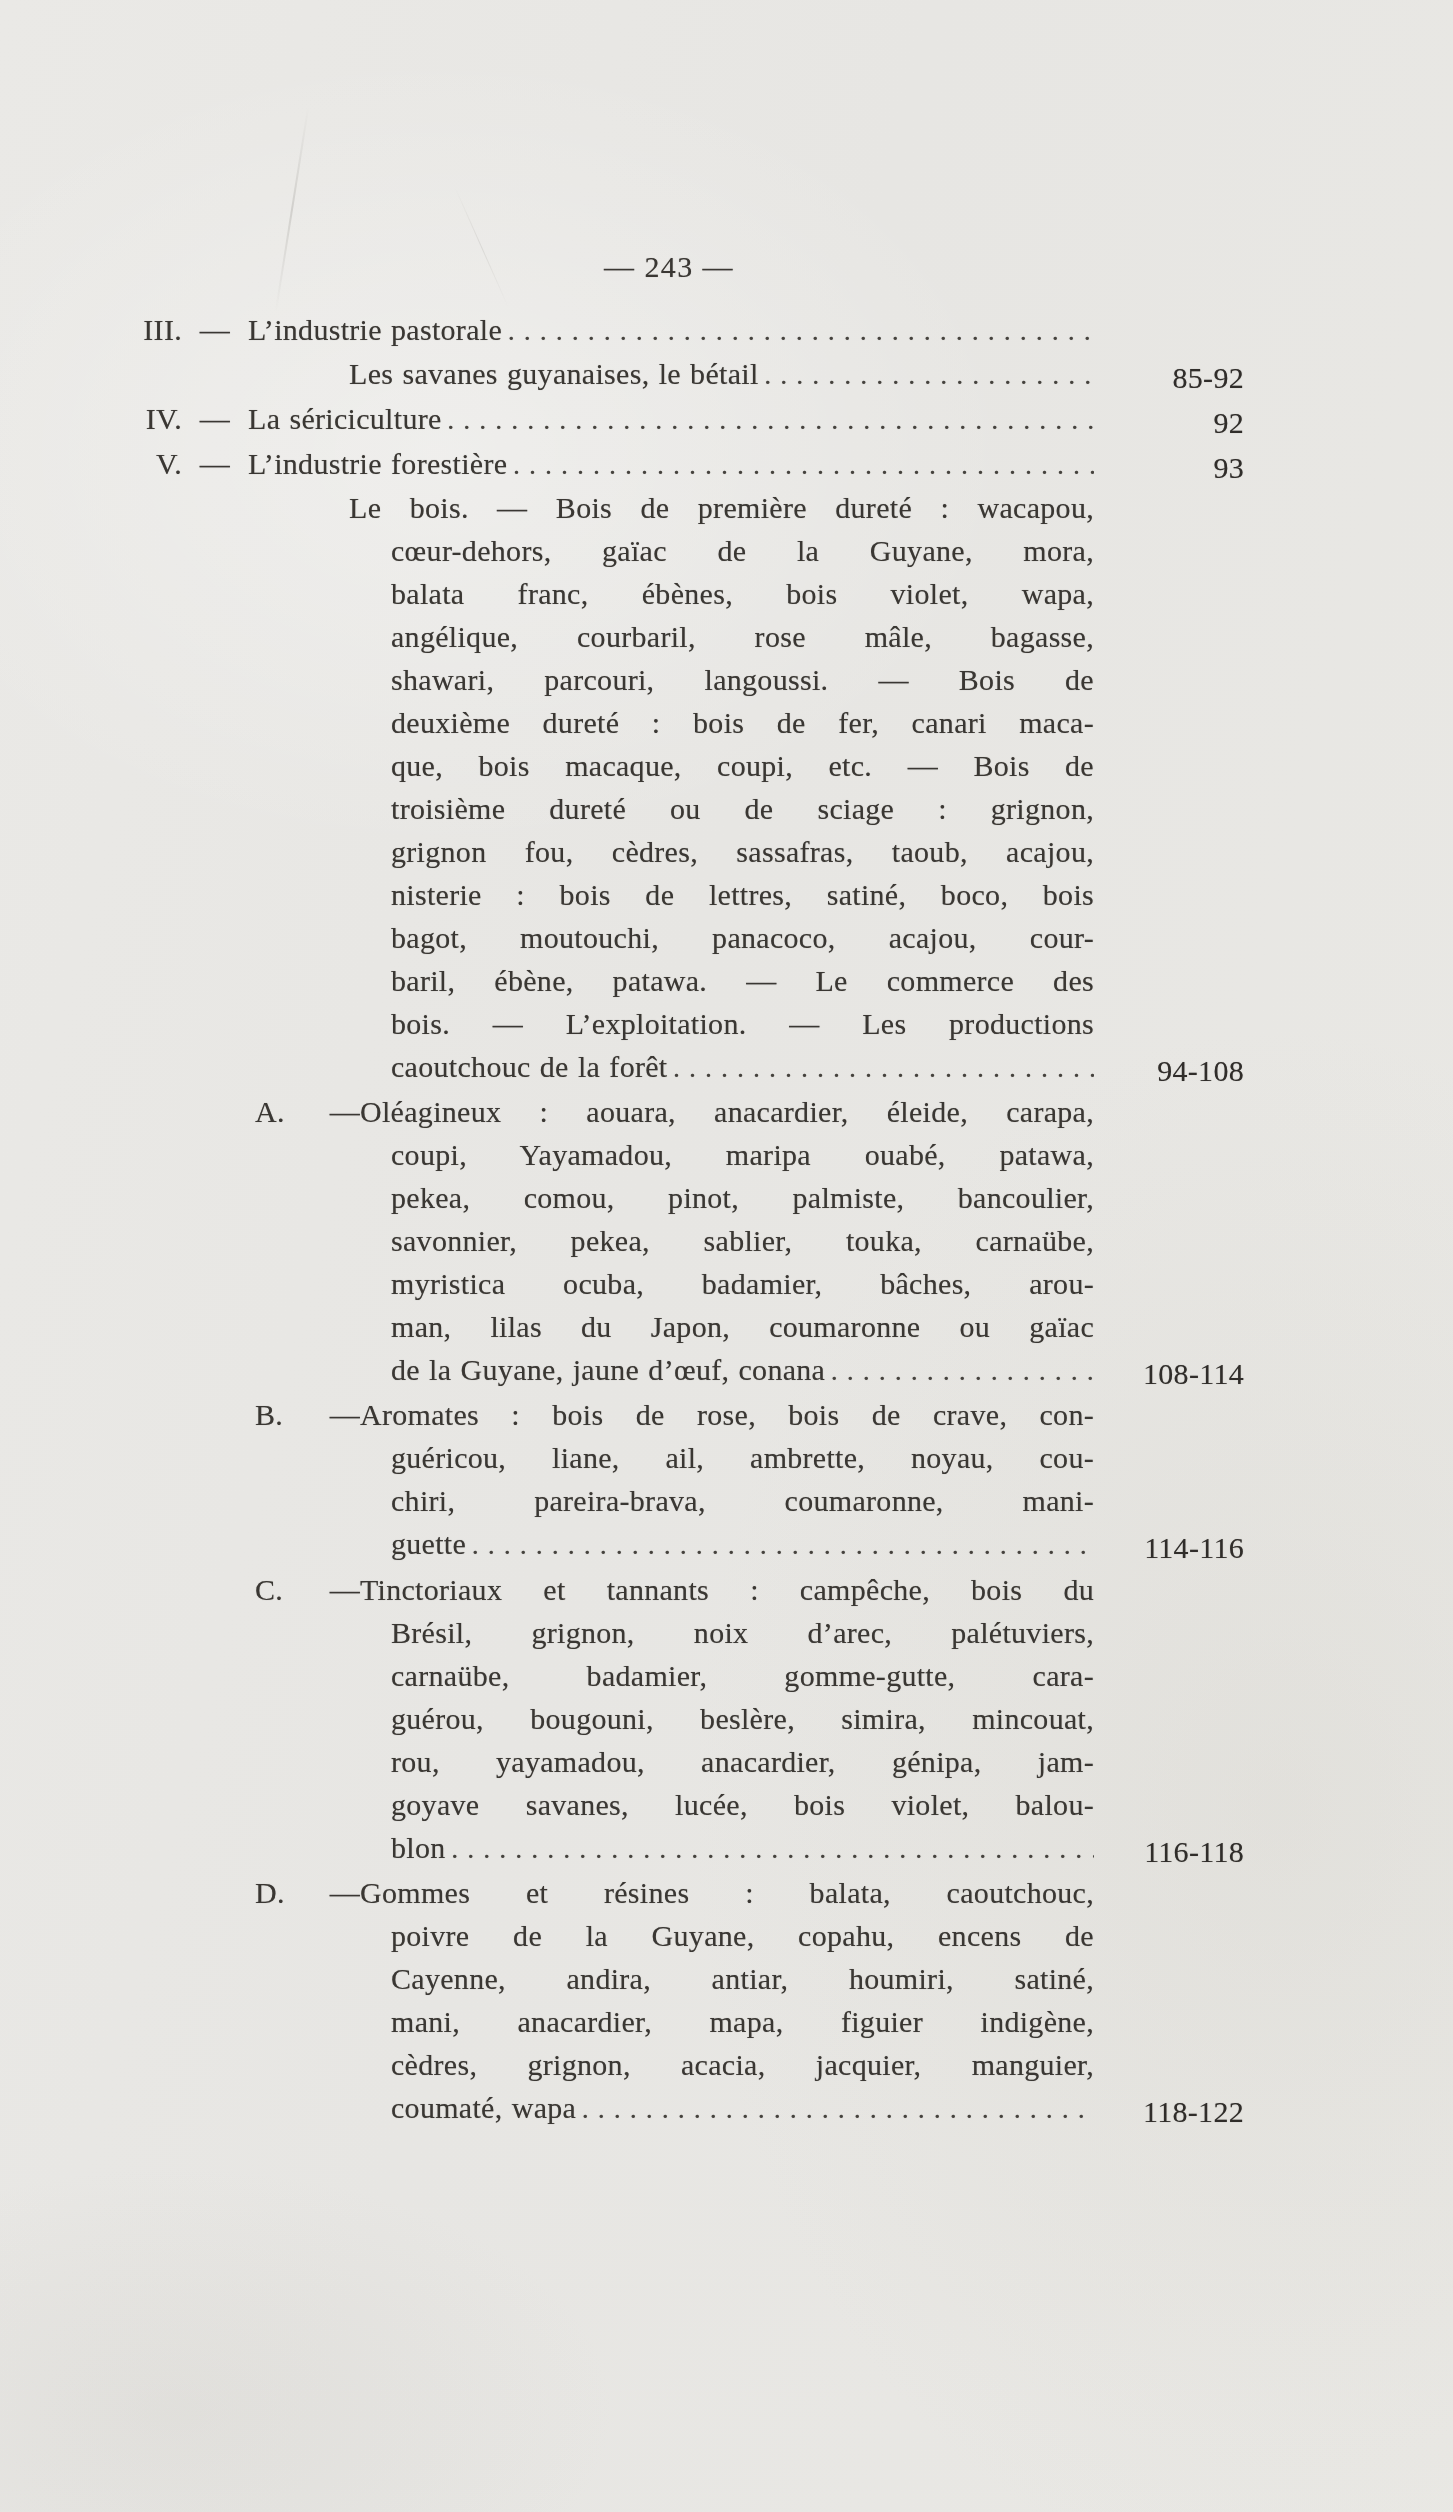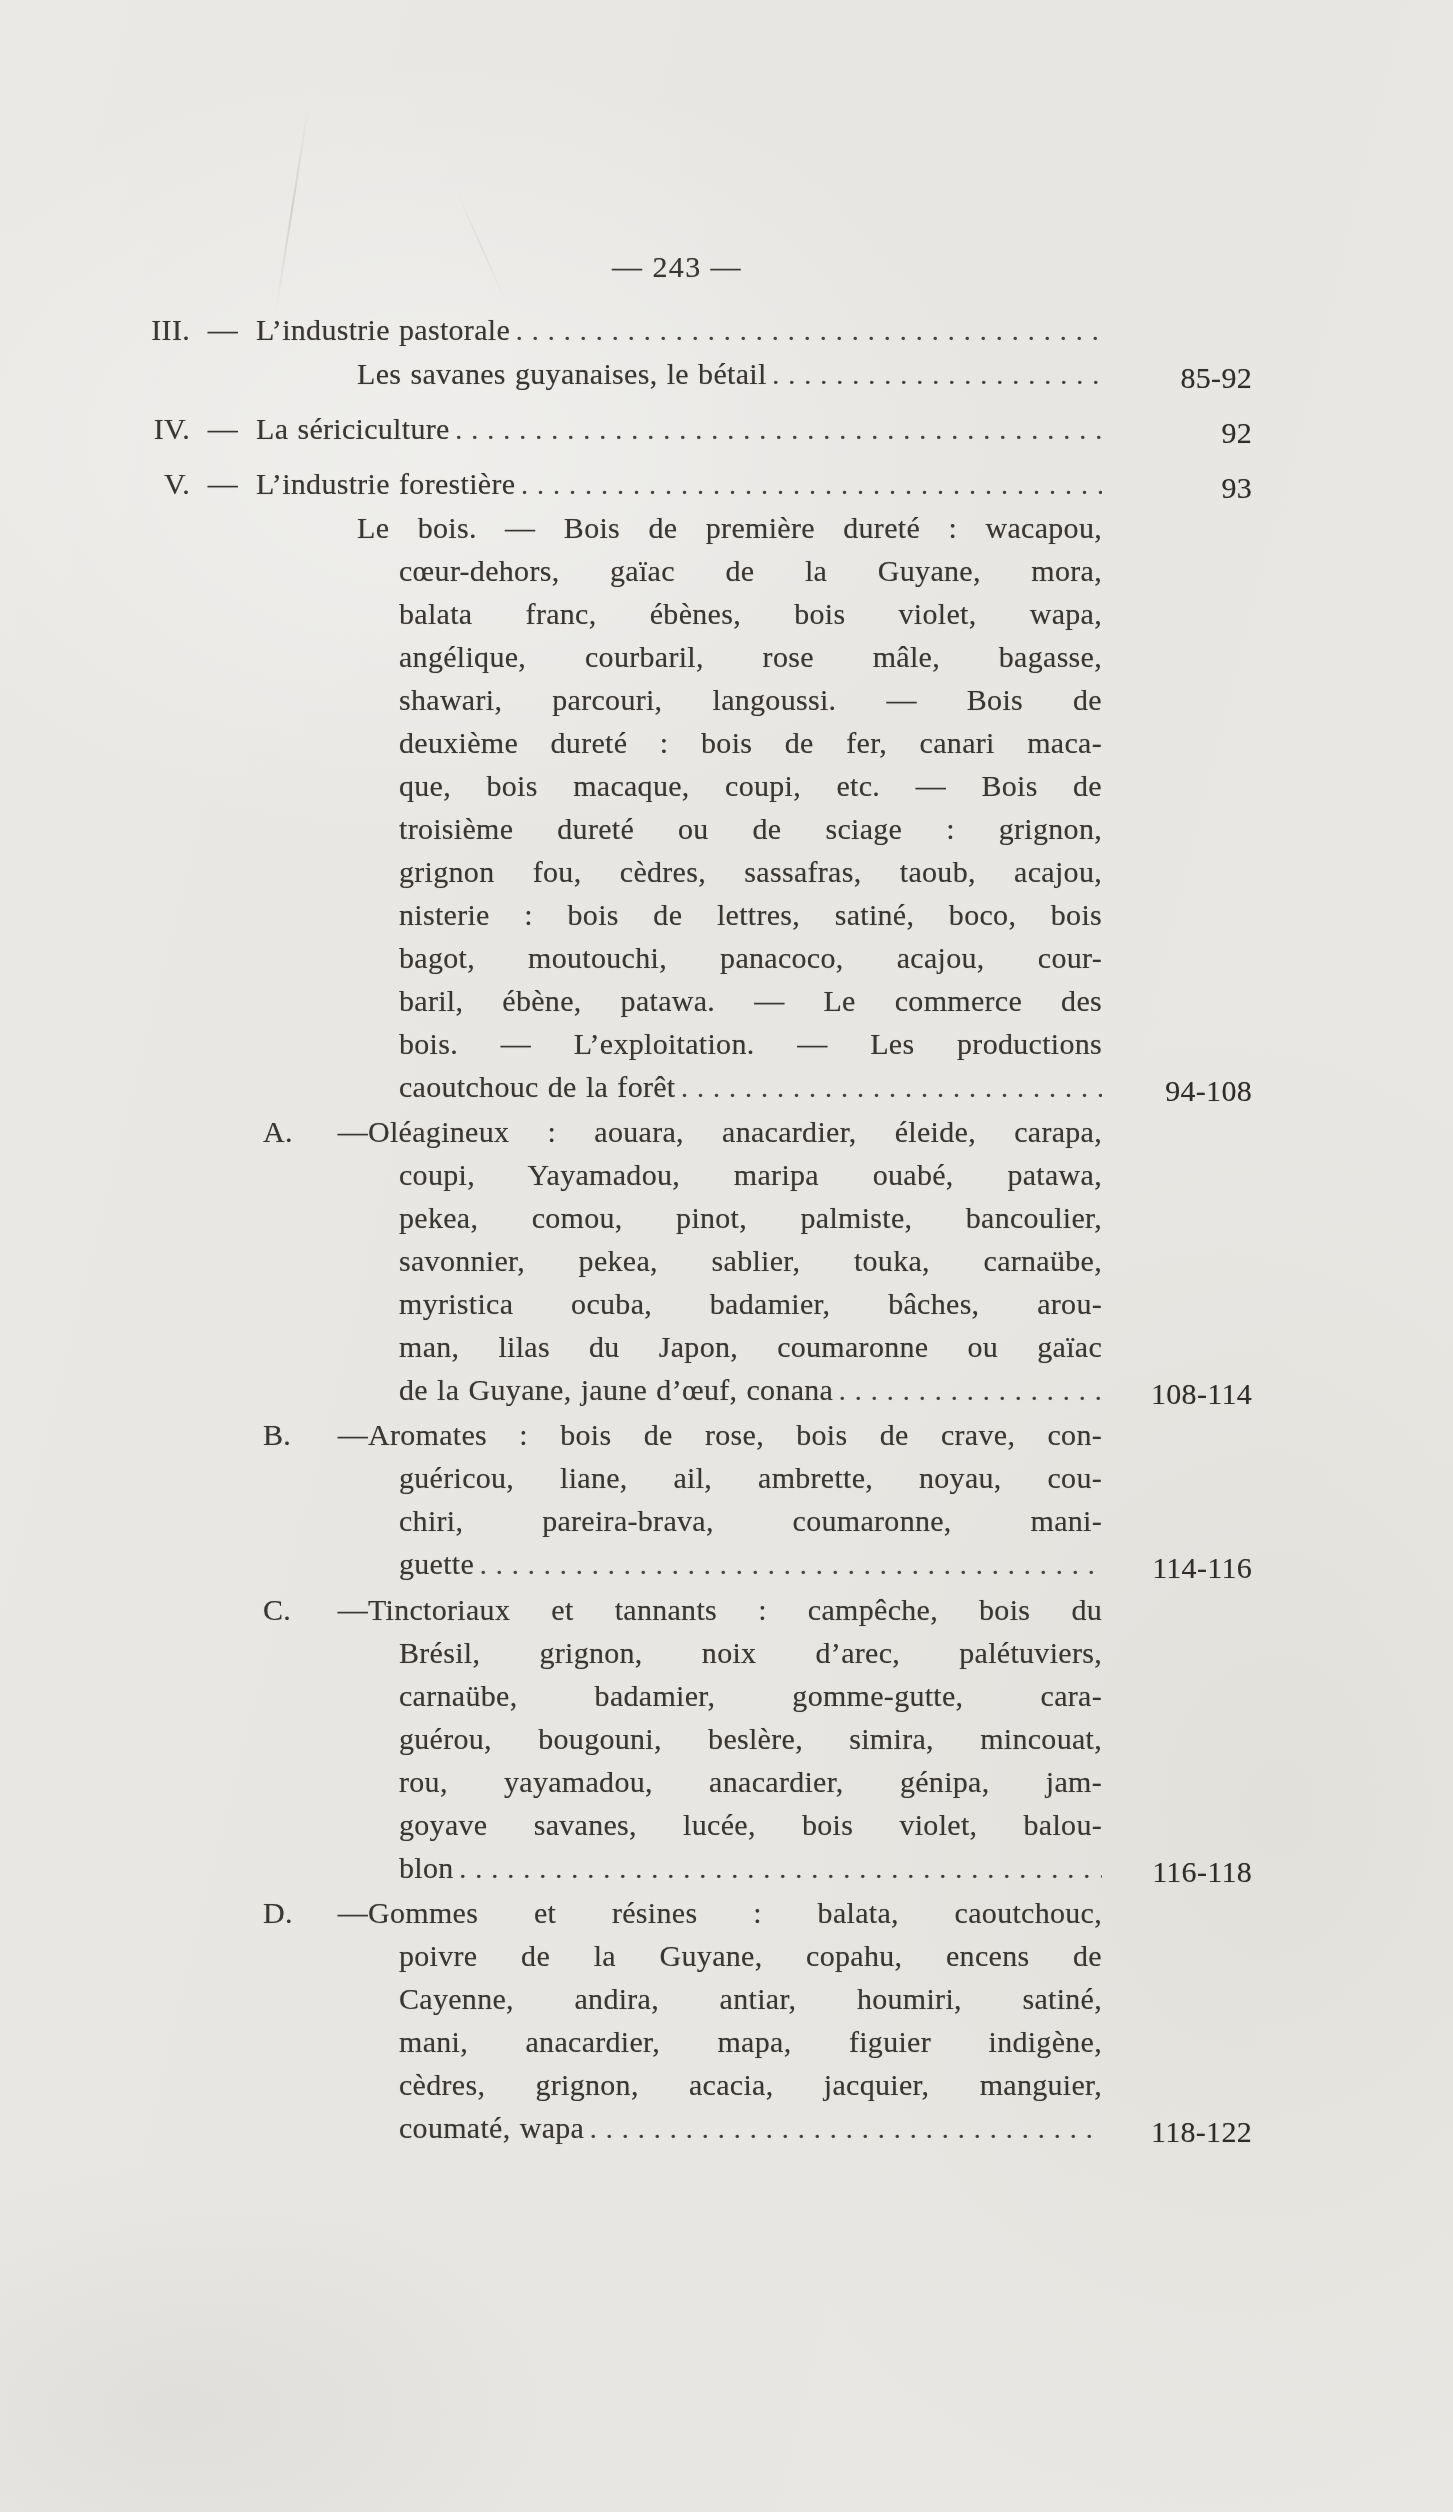--- a/index.html
+++ b/index.html
@@ -15,21 +15,20 @@
     overflow: hidden;
     background-color: #e8e7e4;
     background-image:
       radial-gradient(906px 627px at 30% 18%, rgba(255,255,255,0.30), rgba(255,255,255,0) 65%),
       radial-gradient(836px 1115px at 88% 72%, rgba(210,208,201,0.30), rgba(210,208,201,0) 70%),
       radial-gradient(627px 348px at 12% 96%, rgba(203,201,195,0.25), rgba(203,201,195,0) 70%),
       linear-gradient(104deg, #eae9e6 0%, #e7e6e3 45%, #e9e8e4 100%);
     font-family: "Liberation Serif", "DejaVu Serif", serif;
     color: #3a3733;
     text-shadow: 0 0 0.8px rgba(52,49,45,0.45);
-    padding-left: 8px;
   }
 
   
   .crease {
     position: absolute;
     background: linear-gradient(to bottom, rgba(118,115,108,0) 0%, rgba(118,115,108,0.22) 50%, rgba(118,115,108,0) 100%);
     pointer-events: none;
   }
   .crease-1 { left: 291px; top: 105px; width: 2.1px; height: 209px; transform: rotate(9deg); }
   .crease-2 { left: 481px; top: 181px; width: 1.4px; height: 132px; transform: rotate(-24deg); opacity: .7; }
@@ -53,21 +52,21 @@
     margin-left: 84px;
     width: 1010px;
     line-height: 43px;
     font-size: 30px;
     letter-spacing: 0.3px;
     word-spacing: 1.4px;
   }
   .row.sub    { padding-left: 265px; }
   .row.cont   { padding-left: 307px; }
   .row.letter { padding-left: 171px; margin-top: 1.4px; }
-  .row.main   { margin-top: 11px; }
+  .row.main   { margin-top: 1px; }
 
   .numcol  { flex: none; width: 98px; text-align: right; }
   .dashcol { flex: none; width: 66px; text-align: center; }
   .prefix  { flex: none; width: 105px; display: flex; justify-content: space-between; }
 
   .body { flex: none; white-space: nowrap; }
   .body.justify {
     flex: 1 1 auto;
     white-space: normal;
     text-align: justify;

